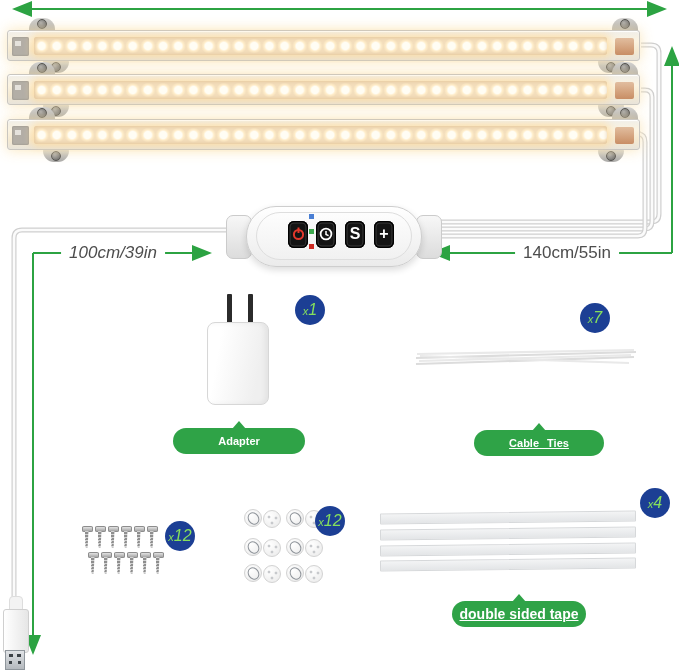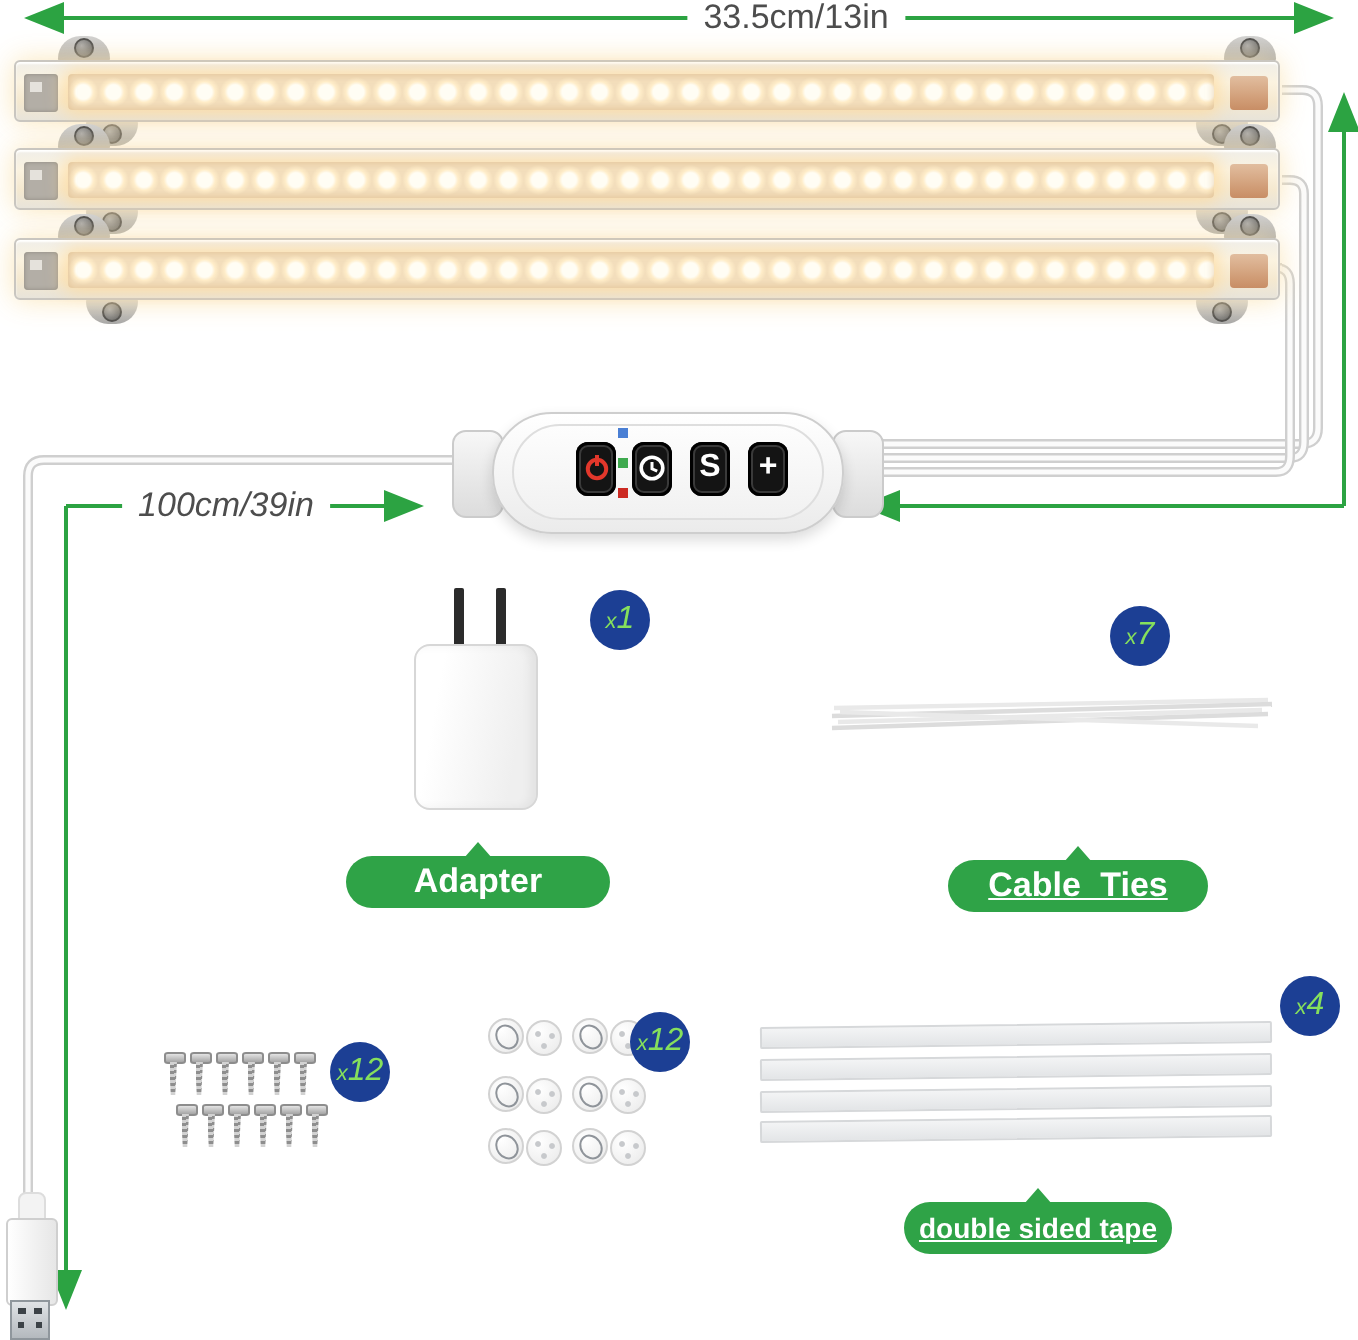--- a/index.html
+++ b/index.html
@@ -51,21 +51,21 @@
         box-shadow:inset 0 0 0 1.5px #000,inset 0 0 0 2.5px #3a3a3a;}
   .cbtn svg{display:block;margin:6px auto 0;}
   .ind{position:absolute;width:5px;height:5px;left:309px;}
 
   
   .badge{position:absolute;width:30px;height:30px;border-radius:50%;
          background:var(--badge-bg,#1c3f94);color:var(--badge-text,#86e05c);
          font-style:italic;font-weight:normal;font-size:16px;text-align:center;line-height:30px;}
   .badge::first-letter{font-size:11px;}
   .pill{position:absolute;height:26px;border-radius:13px;background:var(--pill-green,#2fa347);
-        color:#fff;font-weight:bold;font-size:17px;text-align:center;line-height:26px;}
+        color:#fff;font-weight:bold;font-size:11px;text-align:center;line-height:26px;}
   .pill::before{content:"";position:absolute;top:-7px;left:50%;margin-left:-7px;
                 border-left:7px solid transparent;border-right:7px solid transparent;
                 border-bottom:8px solid var(--pill-green,#2fa347);}
 
   
   .adapter-body{position:absolute;left:207px;top:322px;width:60px;height:81px;border-radius:8px;
                 background:linear-gradient(100deg,#ffffff 20%,#efefef 80%);border:1px solid #d7d7d7;
                 box-shadow:inset -3px 0 5px rgba(0,0,0,.05);}
   .prong{position:absolute;top:294px;width:5px;height:29px;background:#2b2b2b;border-radius:1px;}
   .screw{position:absolute;width:9px;height:22px;}
@@ -130,22 +130,22 @@
 
     <g>
       <path class="tie lt" d="M417,354 L634,350"></path>
       <path class="tie" d="M416,358 L636,352"></path>
       <path class="tie lt" d="M419,361 L631,355"></path>
       <path class="tie" d="M416,364 L634,357"></path>
       <path class="tie lt" d="M420,356 L629,363"></path>
     </g>
   </svg>
 
-  <div class="dim-label" style="left:398px;top:9px;">33.5cm/13in</div>
   <div class="dim-label" style="left:113px;top:253px;font-style:italic;">100cm/39in</div>
+  <div class="dim-label" style="left:567px;top:253px;">140cm/55in</div>
 
   <div class="bargroup" style="top:30px;">
     <div class="tab t" style="left:22px;"></div>
     <div class="tab t" style="left:605px;"></div>
     <div class="tab b" style="left:36px;"></div>
     <div class="tab b" style="left:591px;"></div>
     <div class="bar-body">
       <div class="endcap-left"></div>
       <div class="leds"></div>
       <div class="endcap-right"></div>
@@ -196,21 +196,21 @@
   </div>
   <div class="cbtn" style="left:345px;">S</div>
   <div class="cbtn" style="left:374px;">+</div>
 
   <div class="prong" style="left:227px;"></div>
   <div class="prong" style="left:248px;"></div>
   <div class="adapter-body"></div>
   <div class="badge" style="left:295px;top:295px;">x1</div>
   <div class="pill" style="left:173px;top:428px;width:132px;">Adapter</div>
 
-  <div class="badge" style="left:555px;top:303px;">x7</div>
+  <div class="badge" style="left:580px;top:303px;">x7</div>
   <div class="pill" style="left:474px;top:430px;width:130px;word-spacing:5px;text-decoration:underline;">Cable Ties</div>
 
   <div>
     <div class="screw" style="left:82px;top:526px;"></div>
       <div class="screw" style="left:95px;top:526px;"></div>
     <div class="screw" style="left:108px;top:526px;"></div>
       <div class="screw" style="left:121px;top:526px;"></div>
     <div class="screw" style="left:134px;top:526px;"></div>
       <div class="screw" style="left:147px;top:526px;"></div>
     <div class="screw" style="left:88px;top:552px;"></div>

